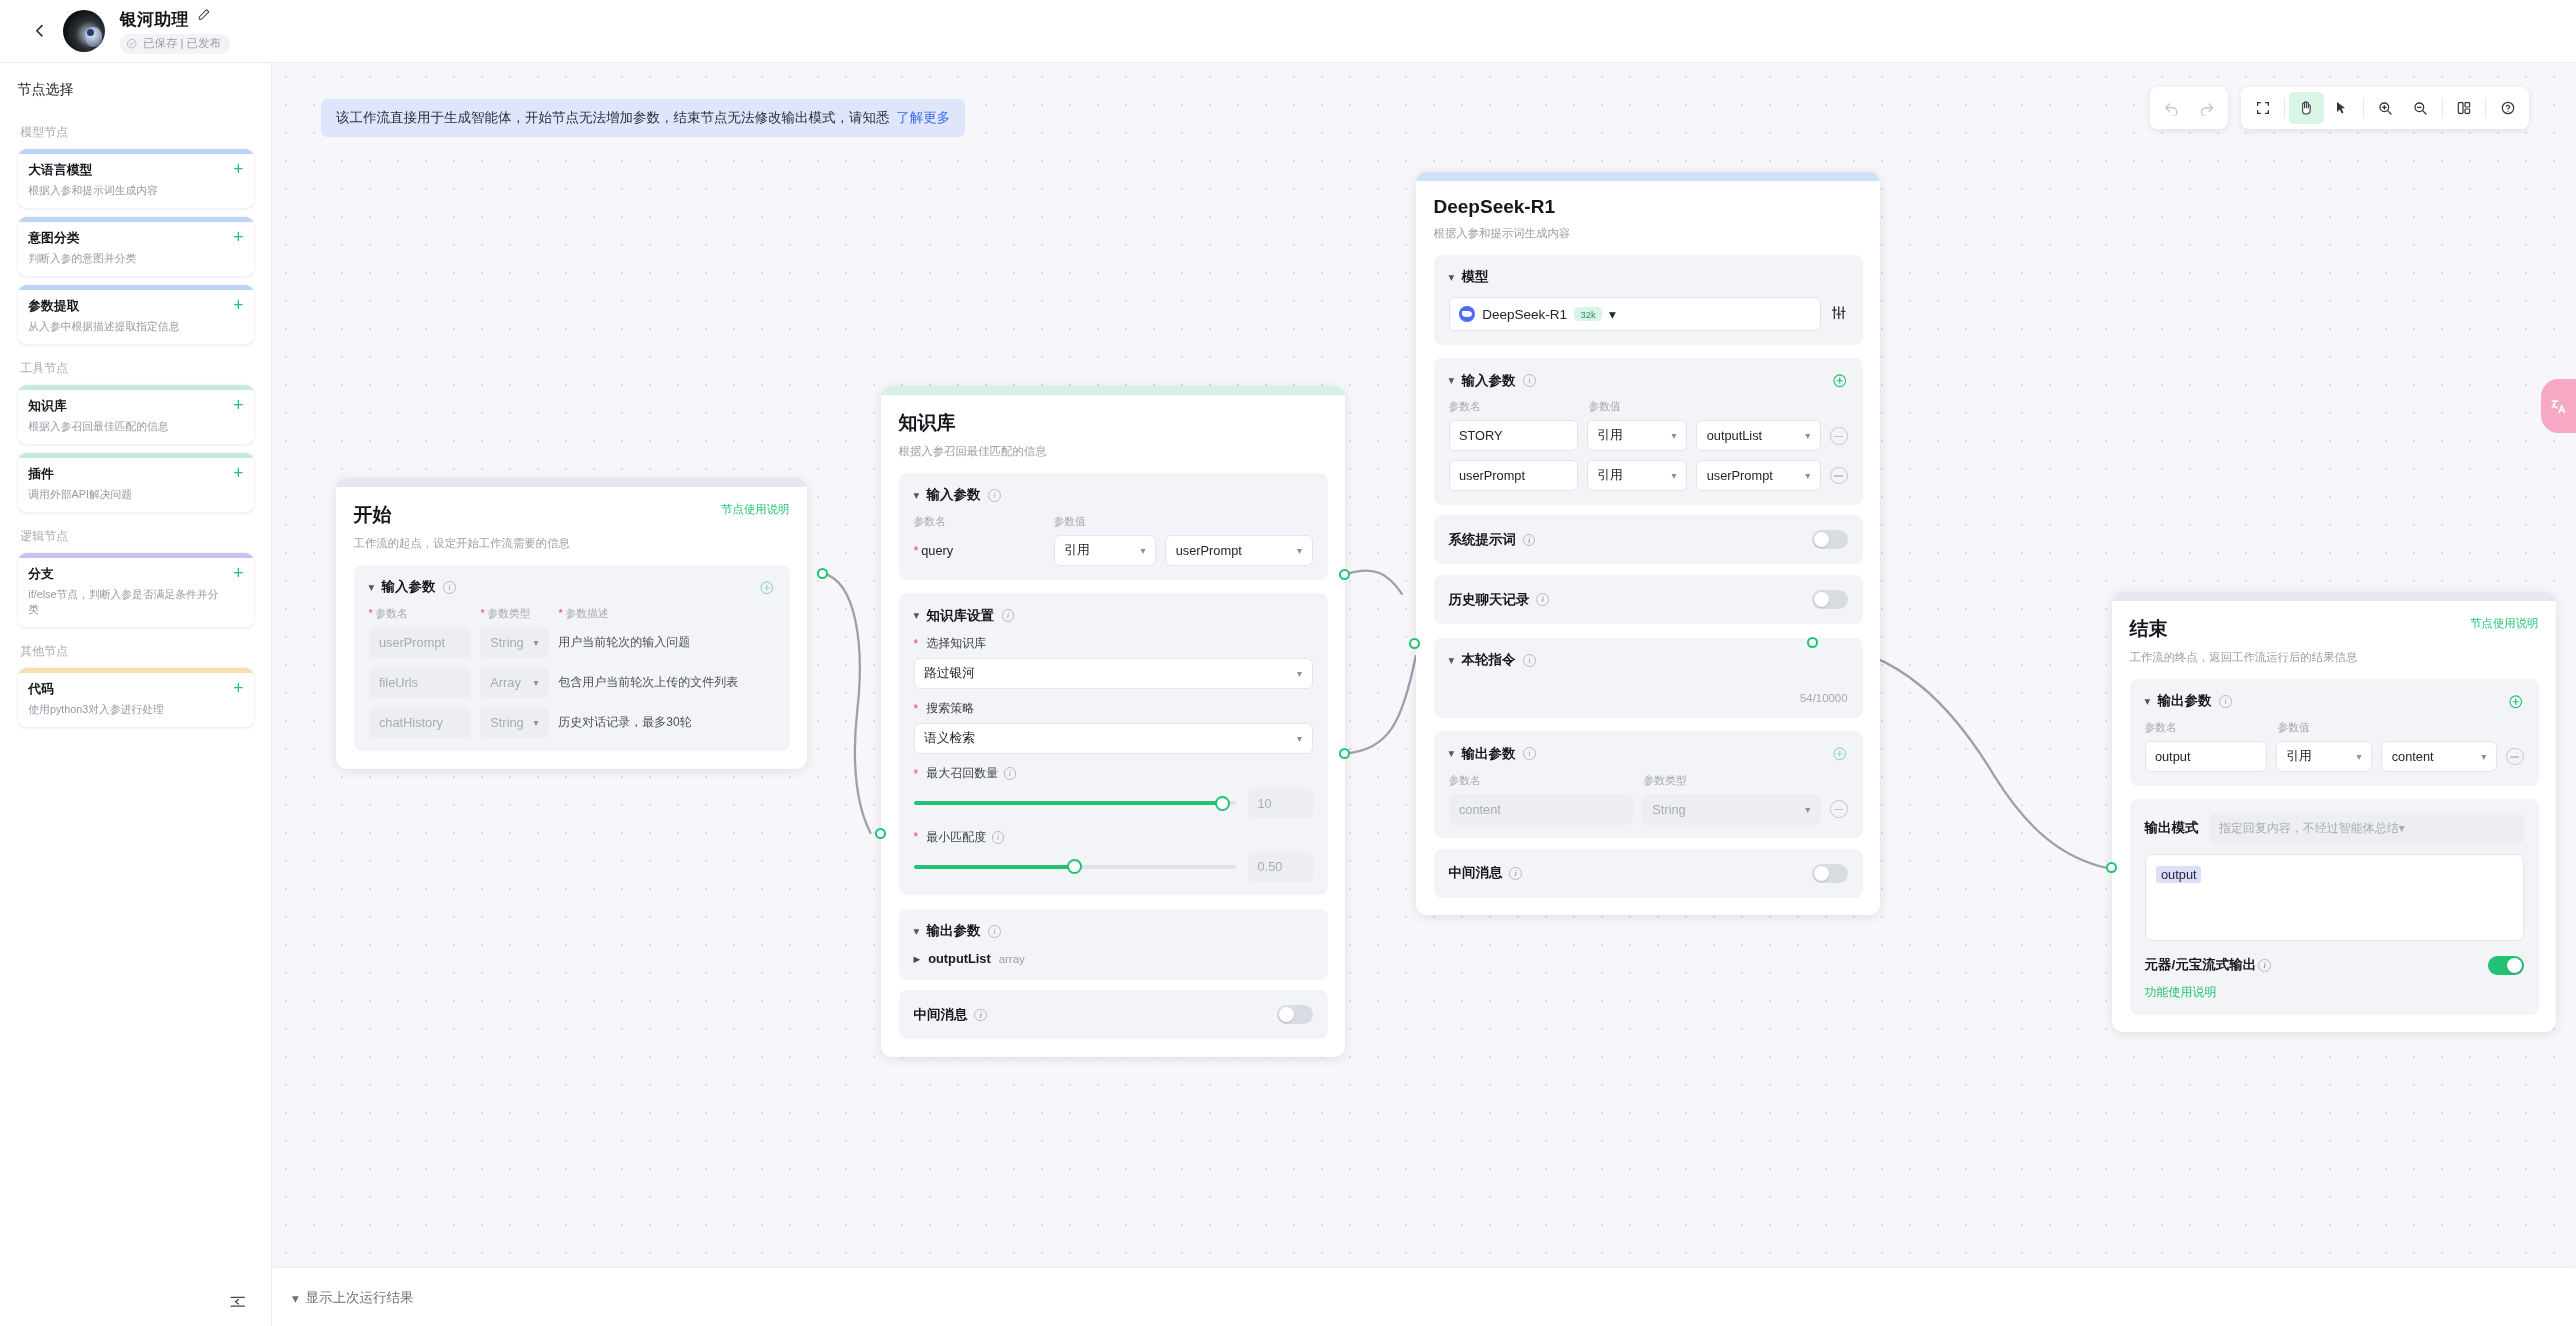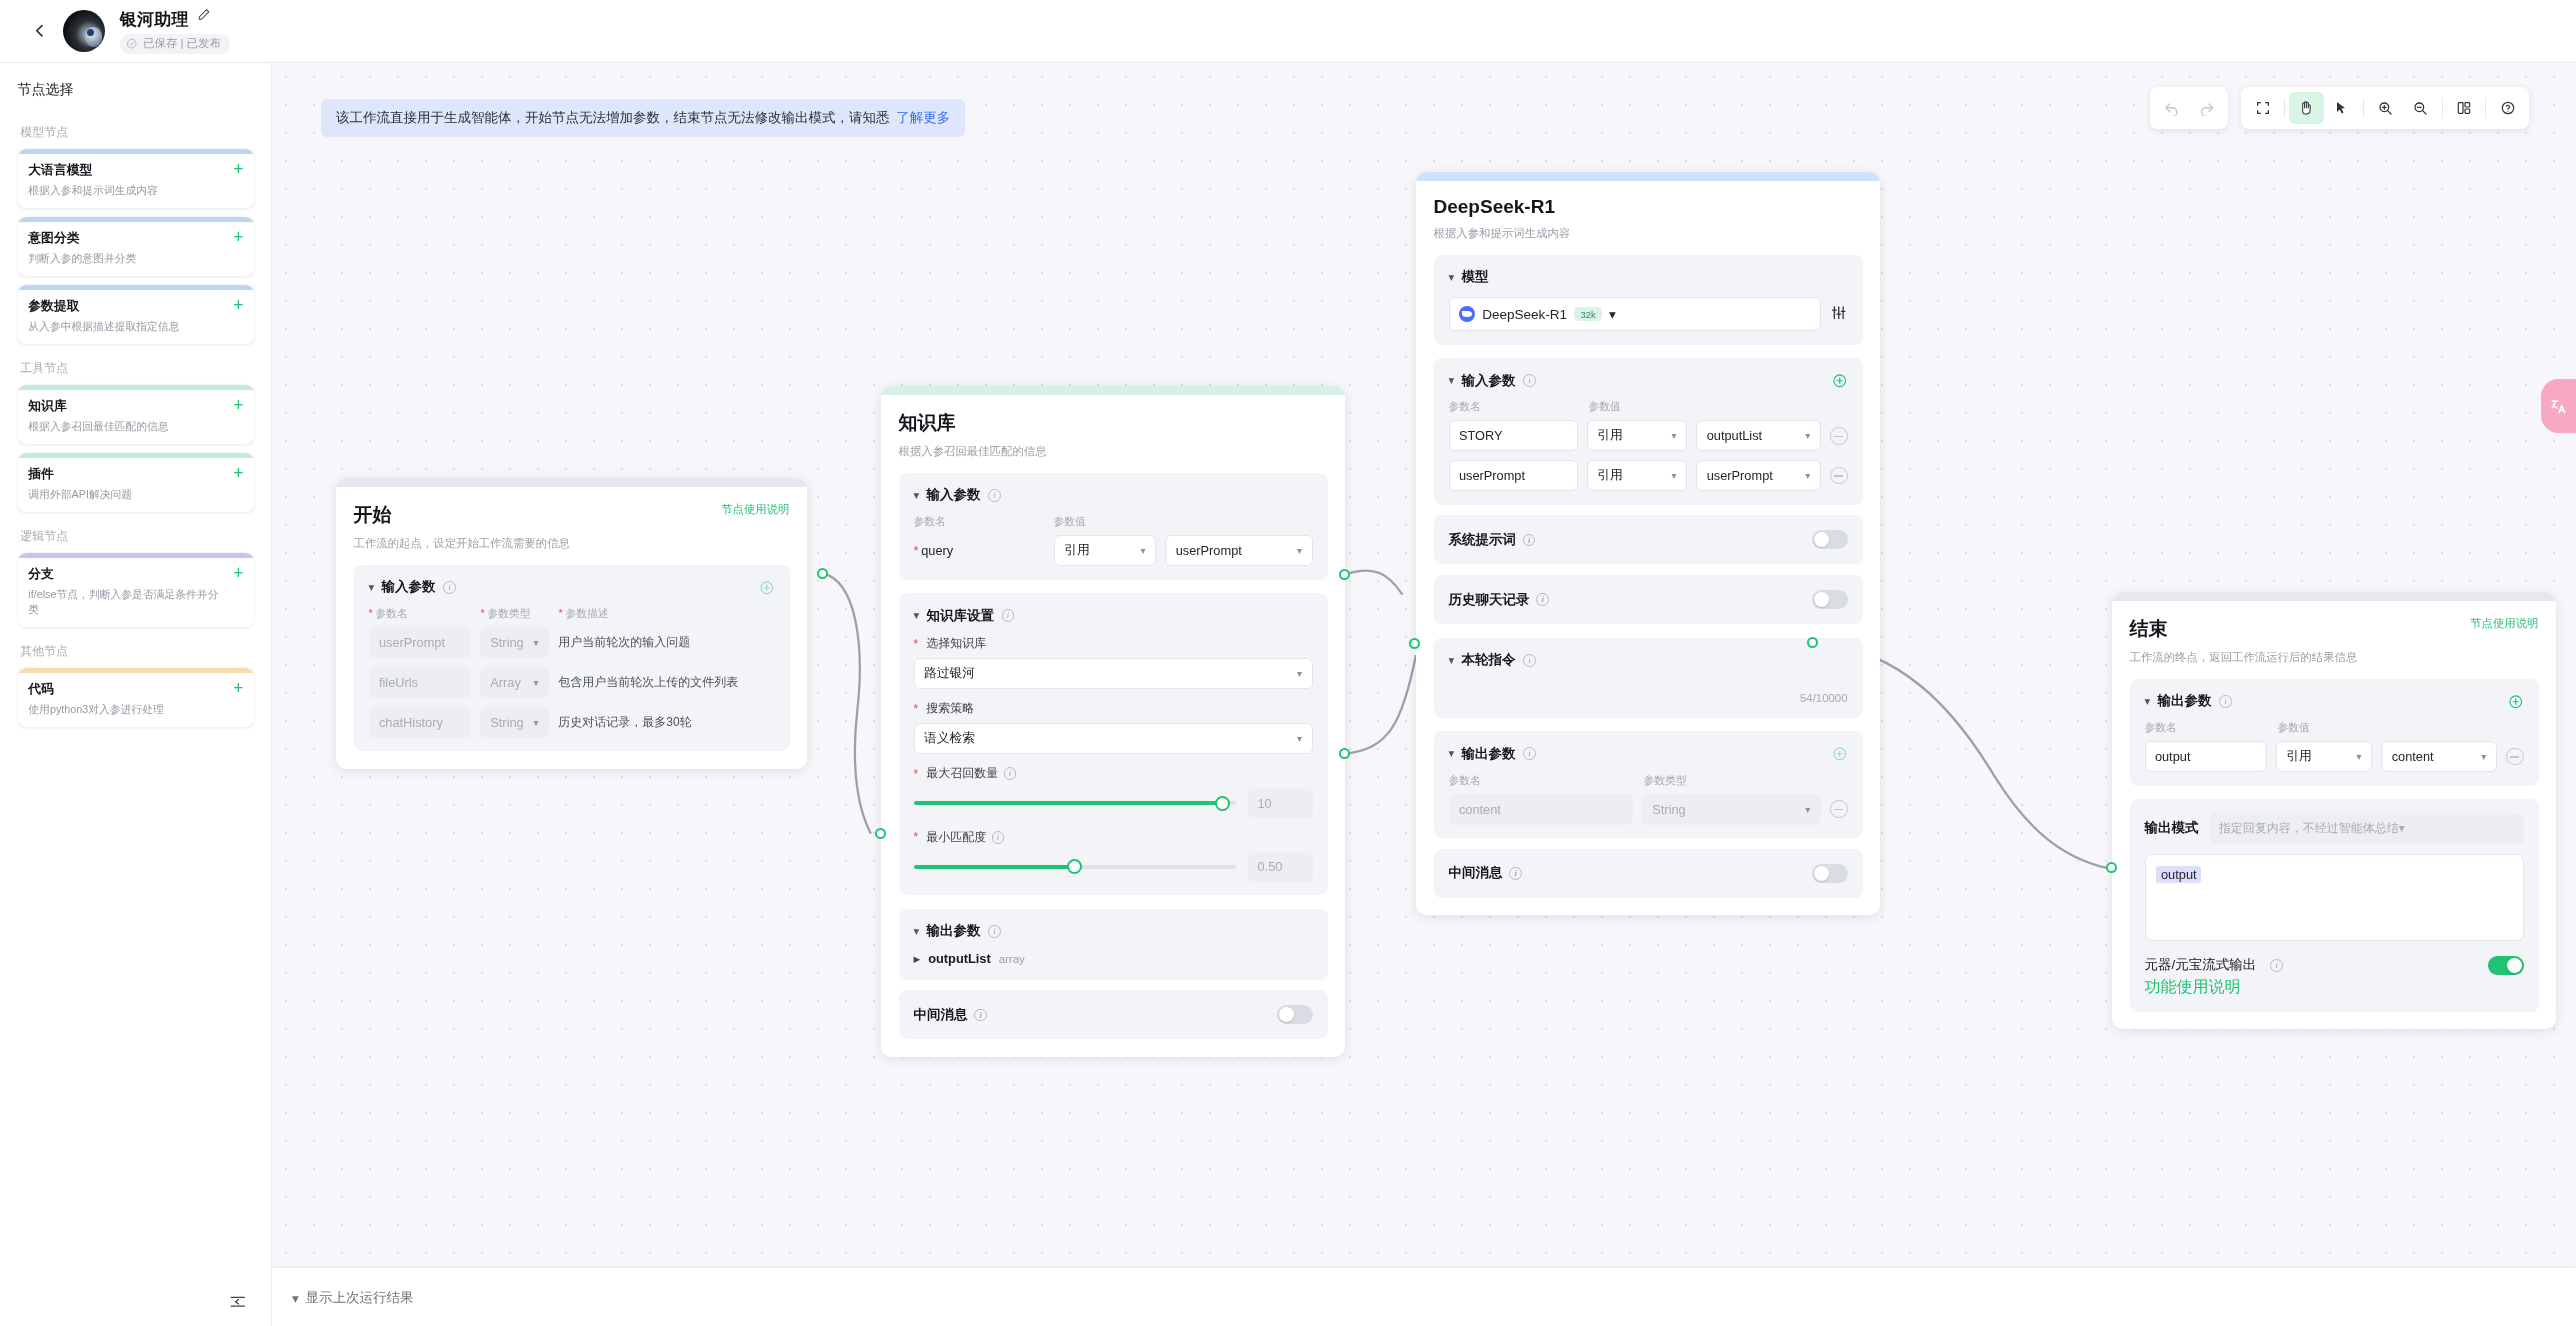--- a/index.html
+++ b/index.html
@@ -247,21 +247,21 @@
     content: ""; position: absolute; left: 3.4px; top: 4.7px; width: 9.4px; height: 6px;
     border-radius: 0 50% 50% 50%; background: #fff;
   }
 
   .outmode-row { display: flex; align-items: center; gap: 10.8px; }
   .outmode-lbl { font-size: 13.5px; font-weight: bold; color: #16181e; white-space: nowrap; }
   .outmode-sel {
     flex: 1; background: #eceef2; border-radius: 6px; height: 31px;
     display: flex; align-items: center; padding: 0 9.4px; font-size: 12px; color: #a9abb5;
   }
-  .greenlink { color: #22c274; font-size: 16px; cursor: pointer; margin-top: 3px; display: inline-block;}
+  .greenlink { color: #22c274; font-size: 12px; cursor: pointer; margin-top: 10px; display: inline-block;}
 
   .port {
     position: absolute; width: 11.4px; height: 11.4px; border-radius: 50%;
     background: #fff; border: 2.2px solid #22c274; z-index: 30; cursor: crosshair;
   }
 </style>
 </head>
 <body>
 
 <div class="topbar">
@@ -815,21 +815,21 @@
           <div class="outmode-sel">
             <span>指定回复内容，不经过智能体总结</span>
             <span class="dd">▾</span>
           </div>
         </div>
         <div class="ta" style="margin-top:10.8px; min-height:87px;">
           <span class="tok">output</span>
         </div>
         <div style="display:flex; align-items:flex-start; margin-top:15px;">
           <div>
-            <div class="t-label" style="font-size:13.5px; font-weight:normal; color:#16181e; display:flex; align-items:center; gap:14px;">
+            <div class="t-label" style="font-size:13.5px; font-weight:bold; color:#16181e; display:flex; align-items:center; gap:2px;">
               <span>元器/元宝流式输出</span>
                 <span class="iicon">i</span>
             </div>
             <span class="greenlink">功能使用说明</span>
           </div>
           <span class="sw on" style="margin-left:auto"></span>
         </div>
       </div>
     </div>
   </div>

